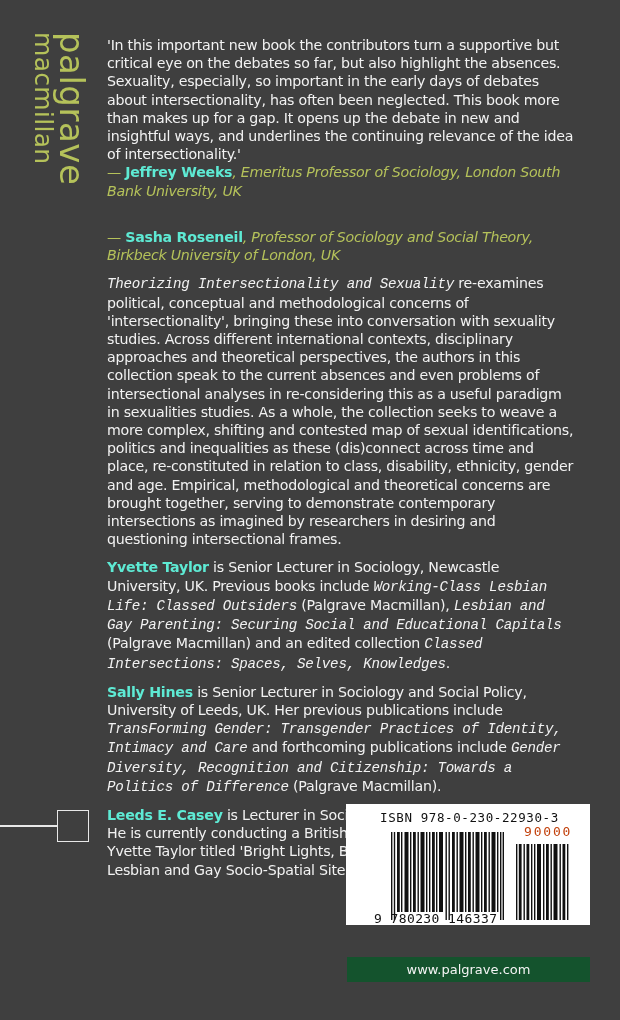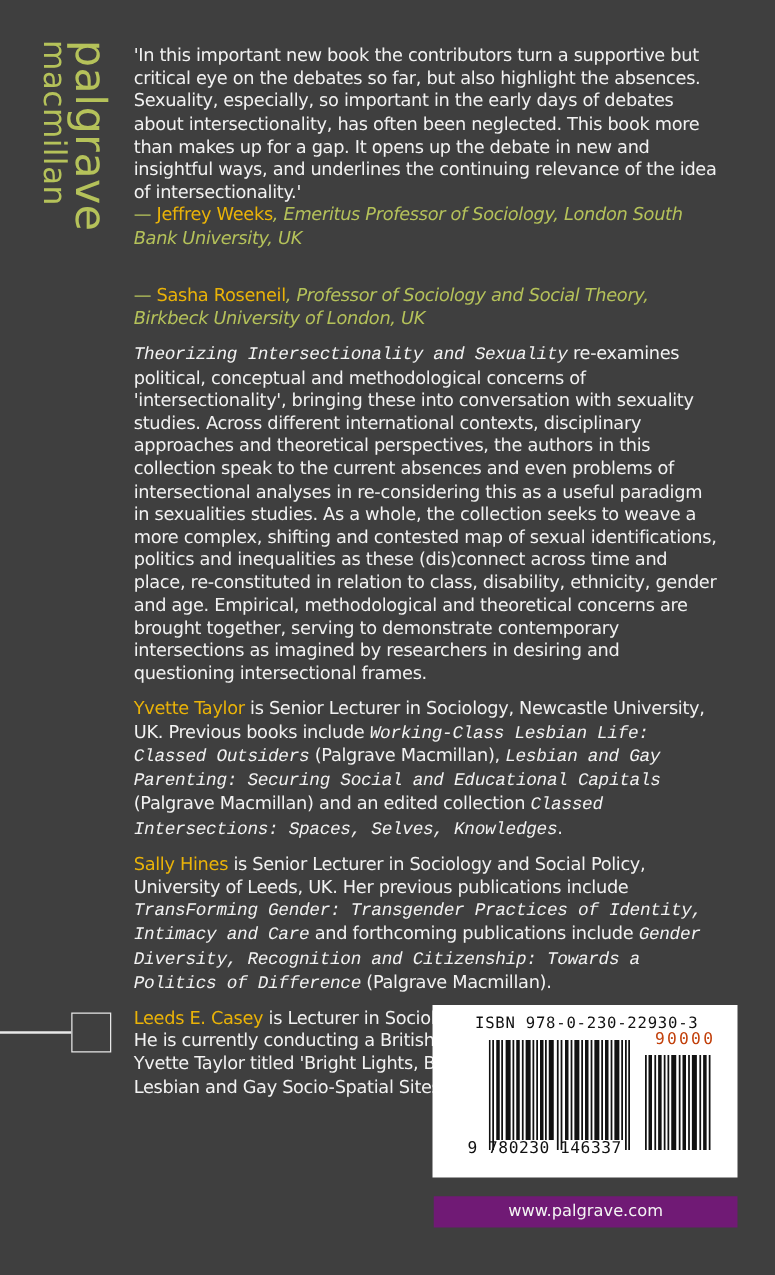--- a/index.html
+++ b/index.html
@@ -34,39 +34,39 @@
   .content {
     position: absolute;
     left: 107px; top: 36px;
     width: 485px;
     font-size: 14.2px;
     line-height: 18.2px;
     letter-spacing: -0.25px;
   }
   .block { margin: 0 16px 10px 0; }
   .accent { color: #b5c25a; }
-  .name { font-weight: normal; color: #eab308; }
+  .name { font-weight: bold; color: #5eead4; }
   .attrib-role { font-style: italic; color: #b5c25a; }
   em { font-style: italic; font-family: Liberation Mono, monospace; }
   .hline {
     position: absolute;
     left: 0; top: 825px;
     width: 57px; height: 1.5px;
     background: #e8e8e8;
   }
   .square {
     position: absolute;
     left: 57px; top: 810px;
     width: 30px; height: 30px;
     border: 1.5px solid #e8e8e8;
   }
   .barcode-box {
     position: absolute;
     left: 346px; top: 804px;
-    width: 244px; height: 138px;
+    width: 244px; height: 121px;
     background: #ffffff;
     color: #111;
     font-family: "DejaVu Sans Mono", monospace;
   }
   .isbn-line {
     position: absolute;
     left: 34px; top: 6px;
     font-size: 12.5px;
     letter-spacing: 0.6px;
     color: #111;
@@ -93,21 +93,21 @@
     left: 28px; top: 107px;
     font-size: 13px;
     letter-spacing: 0.4px;
     color: #111;
     background: transparent;
   }
   .url-strip {
     position: absolute;
     left: 347px; top: 957px;
     width: 243px; height: 25px;
-    background: #701a75;
+    background: #14532d;
     color: #f4f4f4;
     font-size: 13px;
     line-height: 25px;
     text-align: center;
     text-decoration: none;
   }
 </style>
 </head>
 <body>
 

